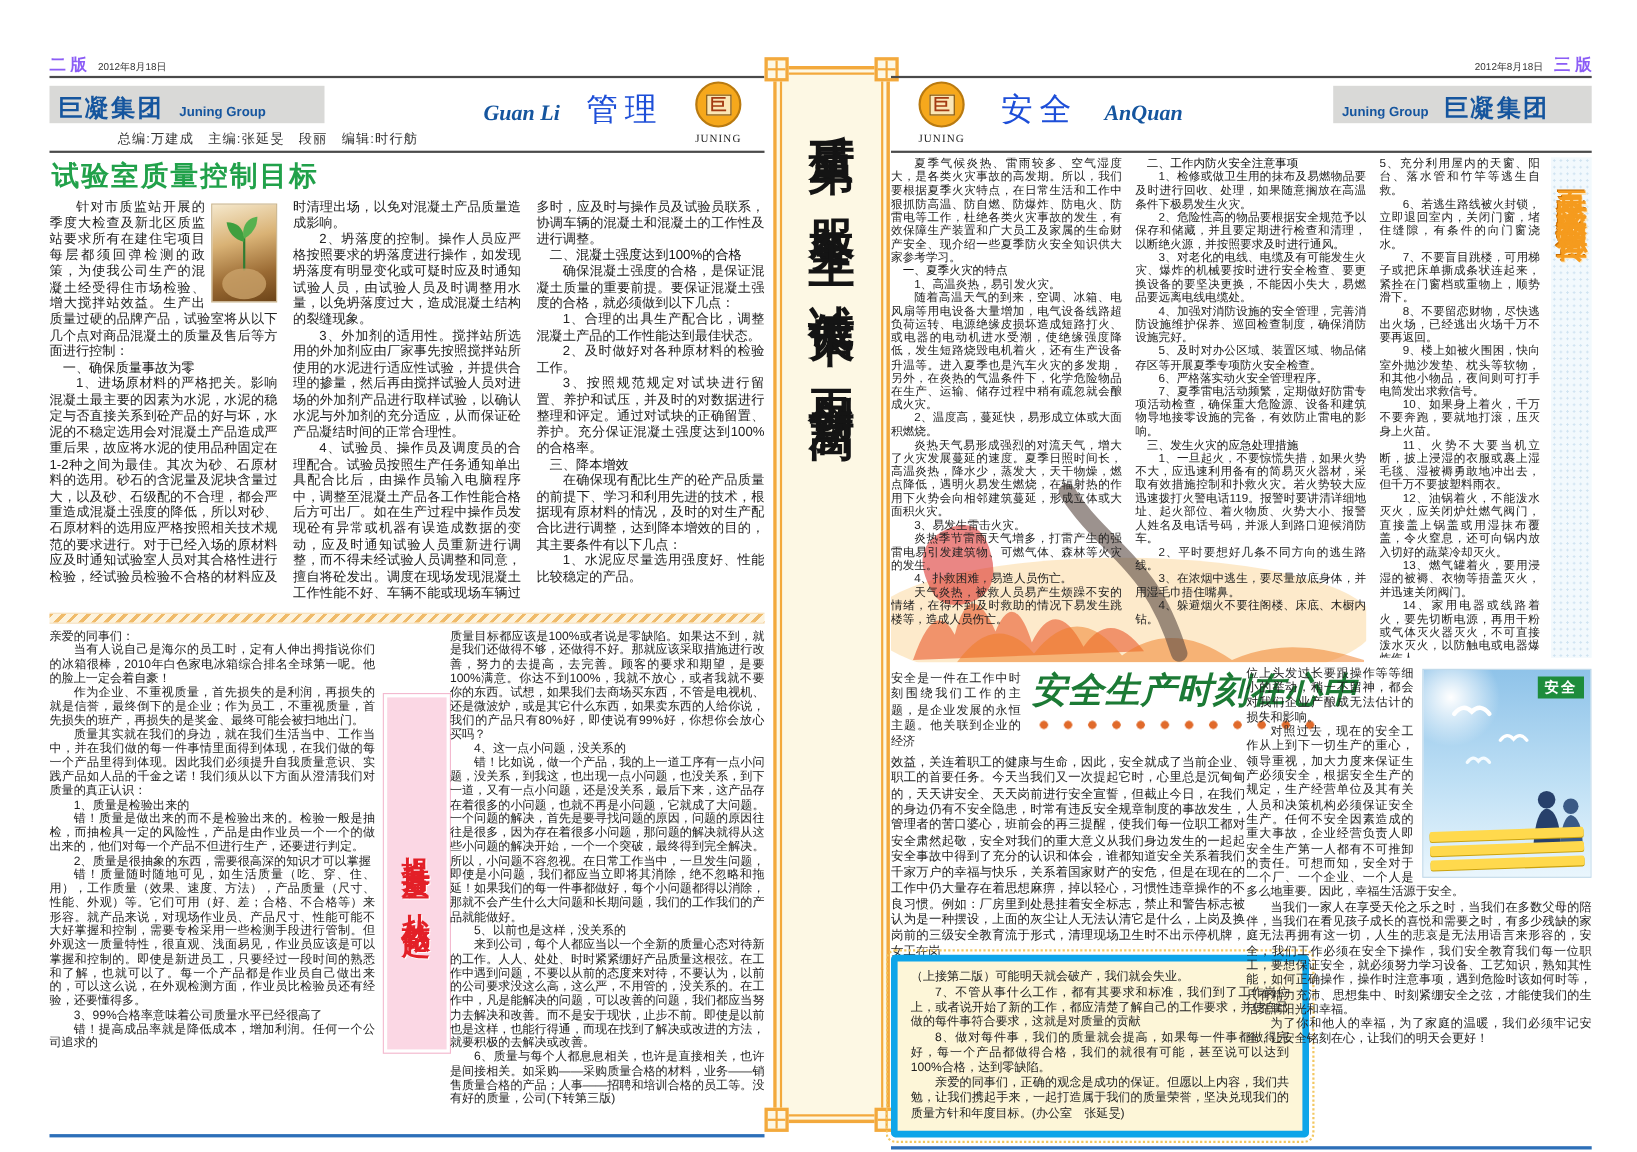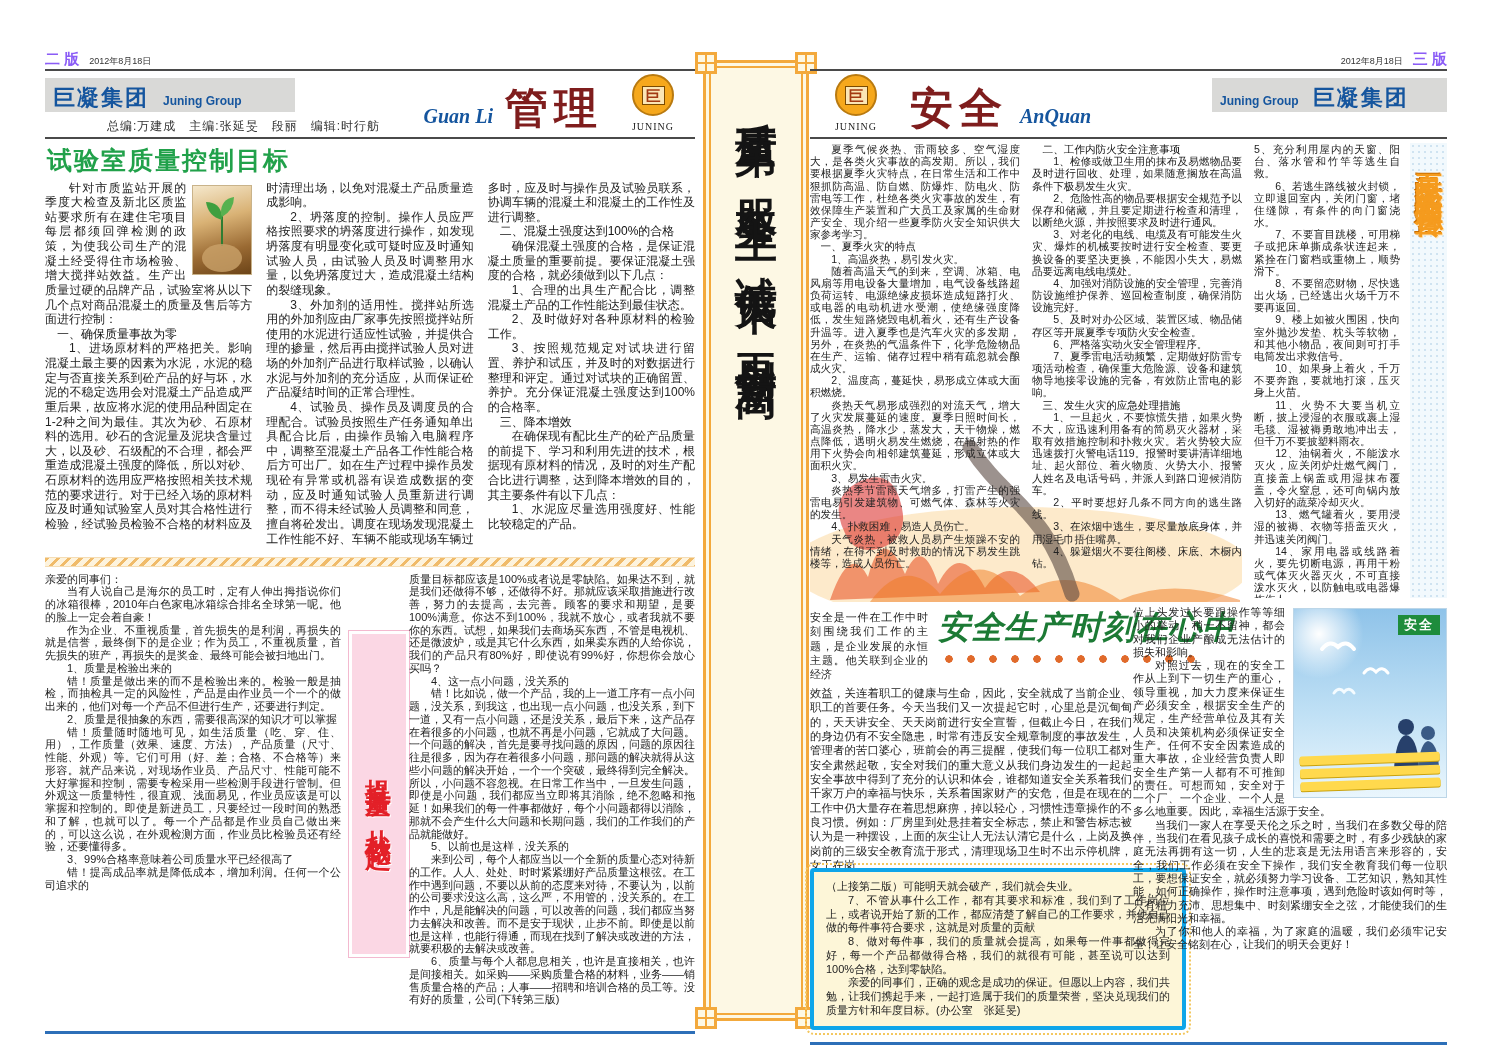--- a/index.html
+++ b/index.html
@@ -14,25 +14,25 @@
   .dt{font-size:9px;color:#333;}
   .rule{height:2px;background:#4a4a4a;margin:3px 0;}
   .rule.blue{height:3px;background:#2d6fb8;margin-top:6px;}
   .brandrow{position:relative;height:60px;}
   .brandbox{position:absolute;top:4px;left:0;width:250px;height:34px;background:#d9d9d7;
             display:flex;align-items:baseline;gap:14px;padding:5px 8px;box-sizing:border-box;}
   .brandrow.rt .brandbox{left:auto;right:0;width:235px;}
   .brand-cn{font-size:22px;font-weight:900;color:#15559e;letter-spacing:2px;}
   .brand-en{font-size:12px;font-weight:700;color:#15559e;}
   .staff{position:absolute;left:62px;top:44px;font-size:12px;color:#333;letter-spacing:1px;}
-  .sectitle{position:absolute;display:flex;align-items:baseline;gap:12px;}
+  .sectitle{position:absolute;display:flex;align-items:baseline;gap:24px;}
   .page-left .sectitle{right:92px;top:6px;}
   .page-right .sectitle{left:100px;top:6px;}
   .pinyin{font-family:"Liberation Serif",serif;font-style:italic;font-weight:700;font-size:20px;color:#15559e;}
-  .secname{font-size:43px;font-weight:700;color:#7f1d1d;letter-spacing:6px;}
+  .secname{font-size:29px;font-weight:400;color:#1d4ed8;letter-spacing:6px;}
   .logo{position:absolute;width:56px;text-align:center;}
   .page-left .logo{right:14px;top:0;}
   .page-right .logo{left:18px;top:0;}
   .logo-circle{width:38px;height:38px;margin:0 auto;border-radius:50%;background:#f6a81c;
                border:2px solid #b97a10;display:flex;align-items:center;justify-content:center;}
   .logo-char{font-size:15px;font-weight:900;color:#a33a12;background:#fbe6b5;border:1px solid #7a4a00;
              padding:1px 3px;line-height:1;}
   .logo-word{font-family:"Liberation Serif",serif;font-size:10px;letter-spacing:1px;color:#222;}
   
   .a1-title{color:#21a14a;font-size:25px;font-weight:900;letter-spacing:2px;margin:8px 0 6px 2px;line-height:1.1;}
@@ -78,21 +78,21 @@
   
   .safety{position:relative;height:430px;margin-top:8px;}
   .s-intro{position:absolute;left:0;top:4px;width:118px;font-size:11px;line-height:1.3;text-align:justify;}
   .s-title-wrap{position:absolute;left:128px;top:0;width:258px;}
   .s-title{font-family:"Liberation Serif",serif;font-style:italic;font-size:32px;font-weight:900;
            color:#1c7a35;margin:0;letter-spacing:1px;white-space:nowrap;}
   .dots{height:10px;margin-top:4px;background-image:radial-gradient(circle,#e06a2b 3.5px,transparent 4px);
         background-size:22px 10px;background-repeat:repeat-x;}
   .s-body{position:absolute;left:0;top:80px;width:322px;font-size:11.3px;line-height:1.27;text-align:justify;}
   .s-box{position:absolute;left:0;top:262px;width:344px;padding:8px 12px;background:#fdf6d8;
-         border:4px solid #0ea5e9;outline:2px dotted #f3c75f;outline-offset:3px;border-radius:4px;
+         border:6px solid #0ea5e9;outline:2px dotted #f3c75f;outline-offset:3px;border-radius:4px;
          font-size:11px;line-height:1.25;text-align:justify;}
   .s-right{position:absolute;left:323px;top:0;width:314px;height:430px;font-size:11px;line-height:1.21;
            text-align:justify;overflow:hidden;}
   .photo2{float:right;width:152px;height:188px;margin:2px 0 6px 8px;position:relative;overflow:hidden;
           border:1px solid #bcd6e8;background:linear-gradient(180deg,#8fc3e9 0%,#bfe0f5 55%,#eaf6fd 100%);}
   .photo2 .glow{position:absolute;left:-20px;top:-20px;width:90px;height:90px;border-radius:50%;
           background:radial-gradient(circle,#ffffff 0%,rgba(255,255,255,0) 70%);}
   .p2-label{position:absolute;top:6px;right:6px;background:#1e8c3c;color:#fff;font-size:13px;
             font-weight:700;padding:2px 6px;letter-spacing:2px;}
   .p2-bars{position:absolute;left:6px;right:6px;bottom:8px;transform:rotate(-2deg);}
@@ -154,20 +154,21 @@
         <p class="pp">1、水泥应尽量选用强度好、性能比较稳定的产品。</p>
       </div>
 
     <div class="divider"></div>
 
     <div class="a2">
       <div class="a2-left">
           <p class="pn">亲爱的同事们：</p>
           <p class="pp">当有人说自己是海尔的员工时，定有人伸出拇指说你们的冰箱很棒，2010年白色家电冰箱综合排名全球第一呢。他的脸上一定会着自豪！</p>
           <p class="pp">作为企业、不重视质量，首先损失的是利润，再损失的就是信誉，最终倒下的是企业；作为员工，不重视质量，首先损失的班产，再损失的是奖金、最终可能会被扫地出门。</p>
+          <p class="pp">质量其实就在我们的身边，就在我们生活当中、工作当中，并在我们做的每一件事情里面得到体现，在我们做的每一个产品里得到体现。因此我们必须提升自我质量意识、实践产品如人品的千金之诺！我们须从以下方面从澄清我们对质量的真正认识：</p>
           <p class="pp">1、质量是检验出来的</p>
           <p class="pp">错！质量是做出来的而不是检验出来的。检验一般是抽检，而抽检具一定的风险性，产品是由作业员一个一个的做出来的，他们对每一个产品不但进行生产，还要进行判定。</p>
           <p class="pp">2、质量是很抽象的东西，需要很高深的知识才可以掌握</p>
           <p class="pp">错！质量随时随地可见，如生活质量（吃、穿、住、用），工作质量（效果、速度、方法），产品质量（尺寸、性能、外观）等。它们可用（好、差；合格、不合格等）来形容。就产品来说，对现场作业员、产品尺寸、性能可能不大好掌握和控制，需要专检采用一些检测手段进行管制。但外观这一质量特性，很直观、浅面易见，作业员应该是可以掌握和控制的。即使是新进员工，只要经过一段时间的熟悉和了解，也就可以了。每一个产品都是作业员自己做出来的，可以这么说，在外观检测方面，作业员比检验员还有经验，还要懂得多。</p>
           <p class="pp">3、99%合格率意味着公司质量水平已经很高了</p>
           <p class="pp">错！提高成品率就是降低成本，增加利润。任何一个公司追求的</p>
         </div>
       <div class="a2-banner">
         <span>提升质量，从我做起</span>
       </div>

